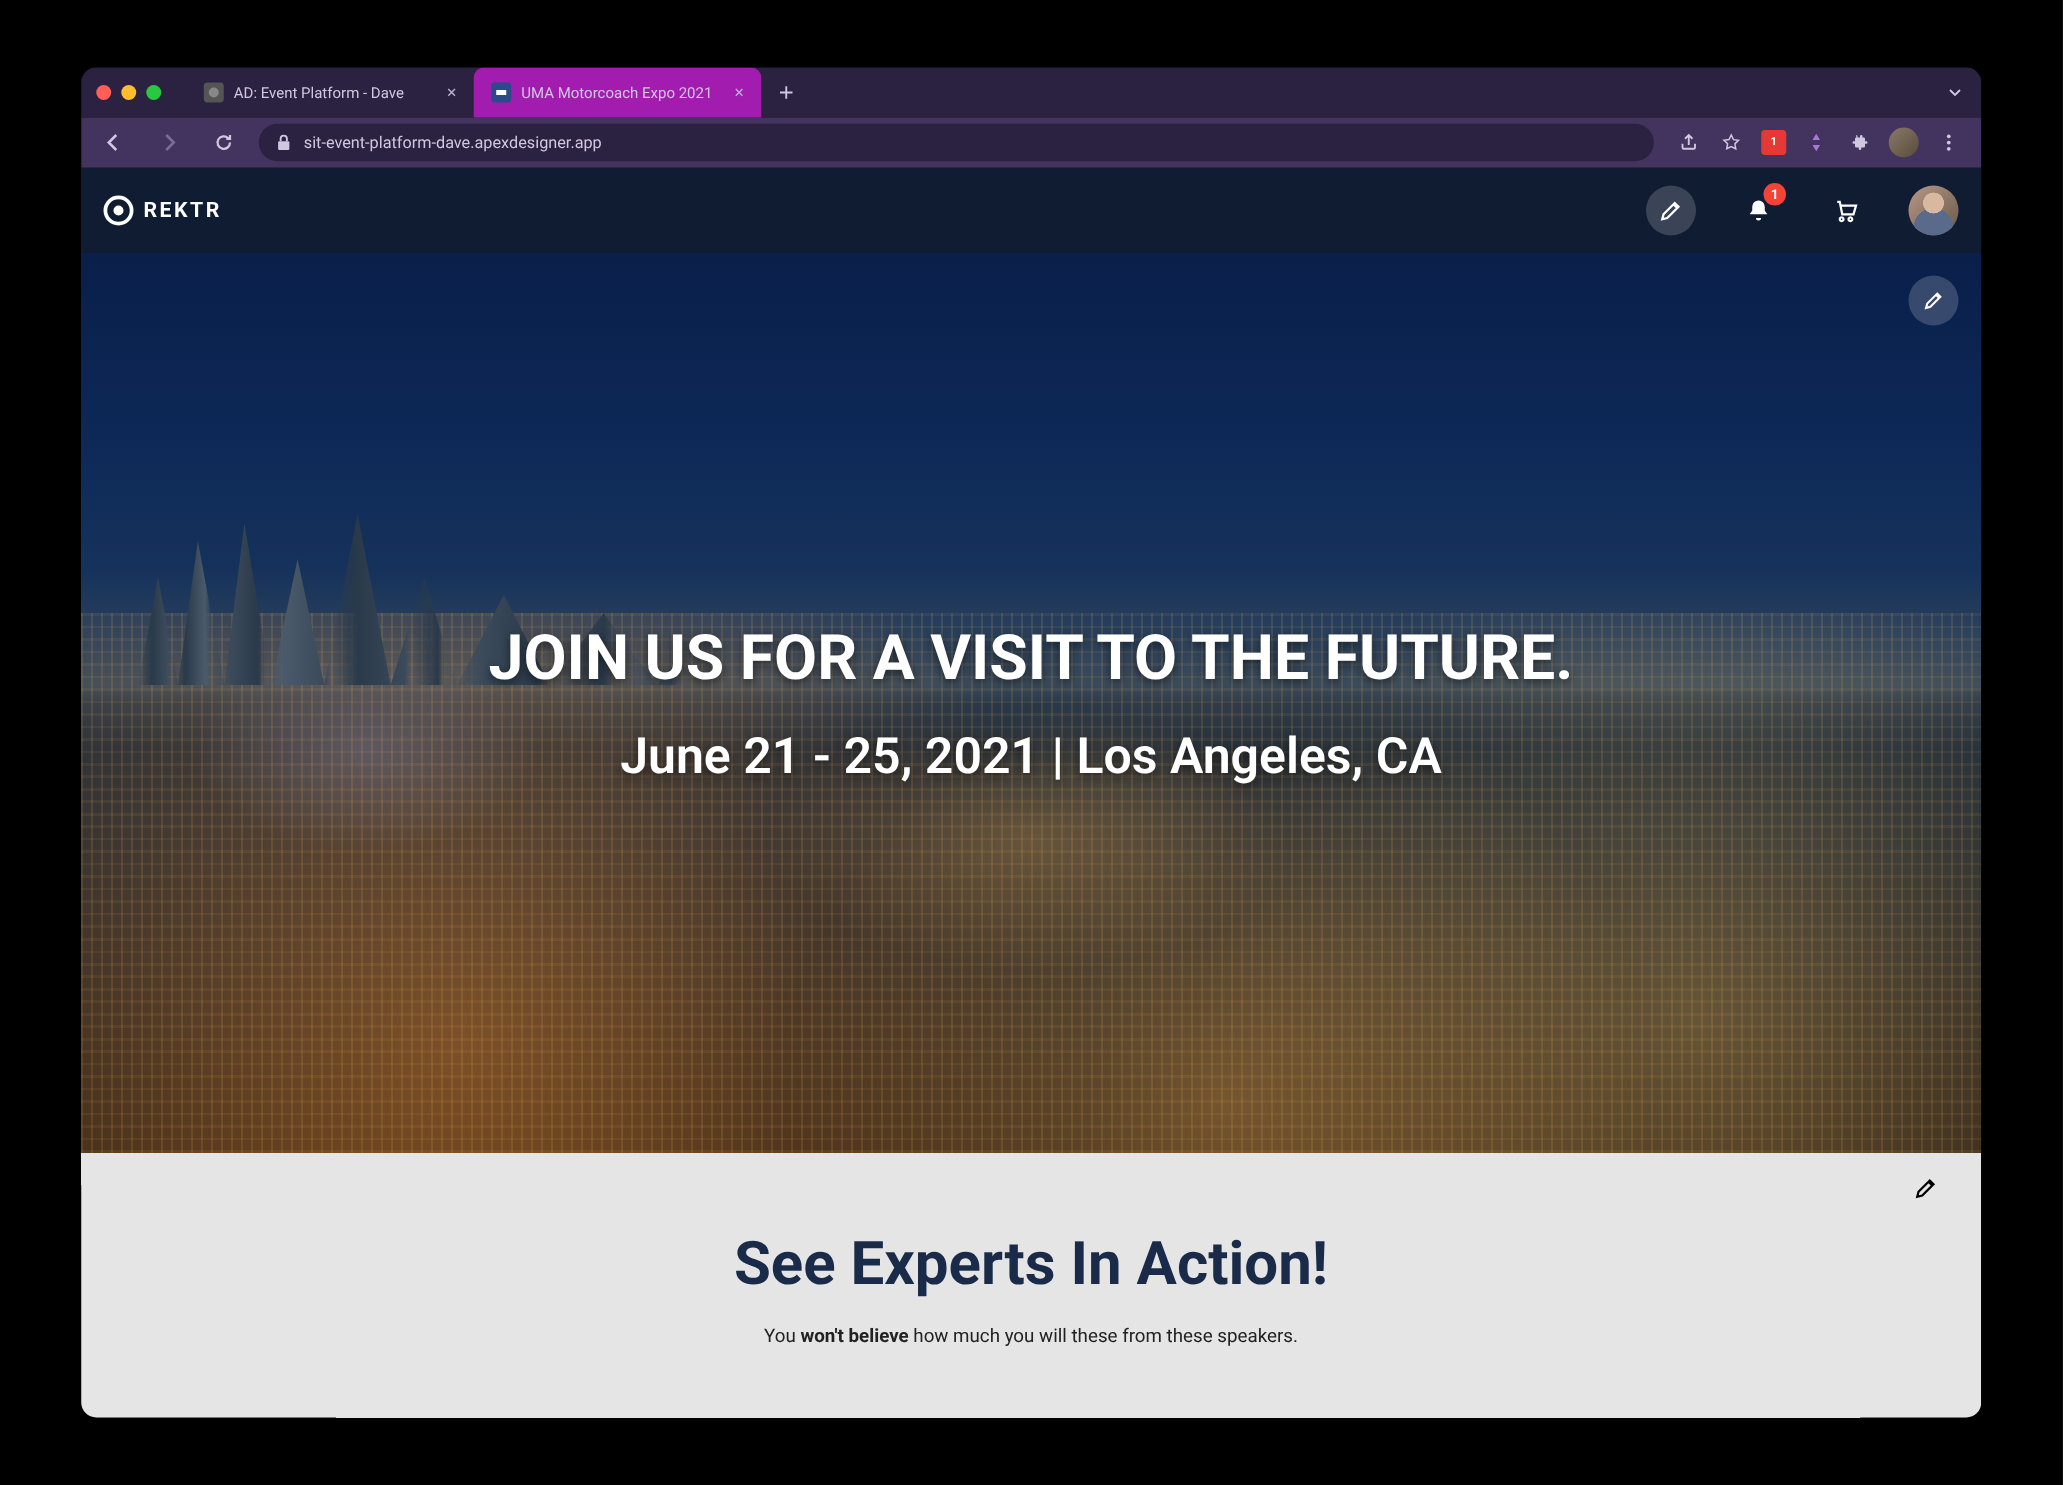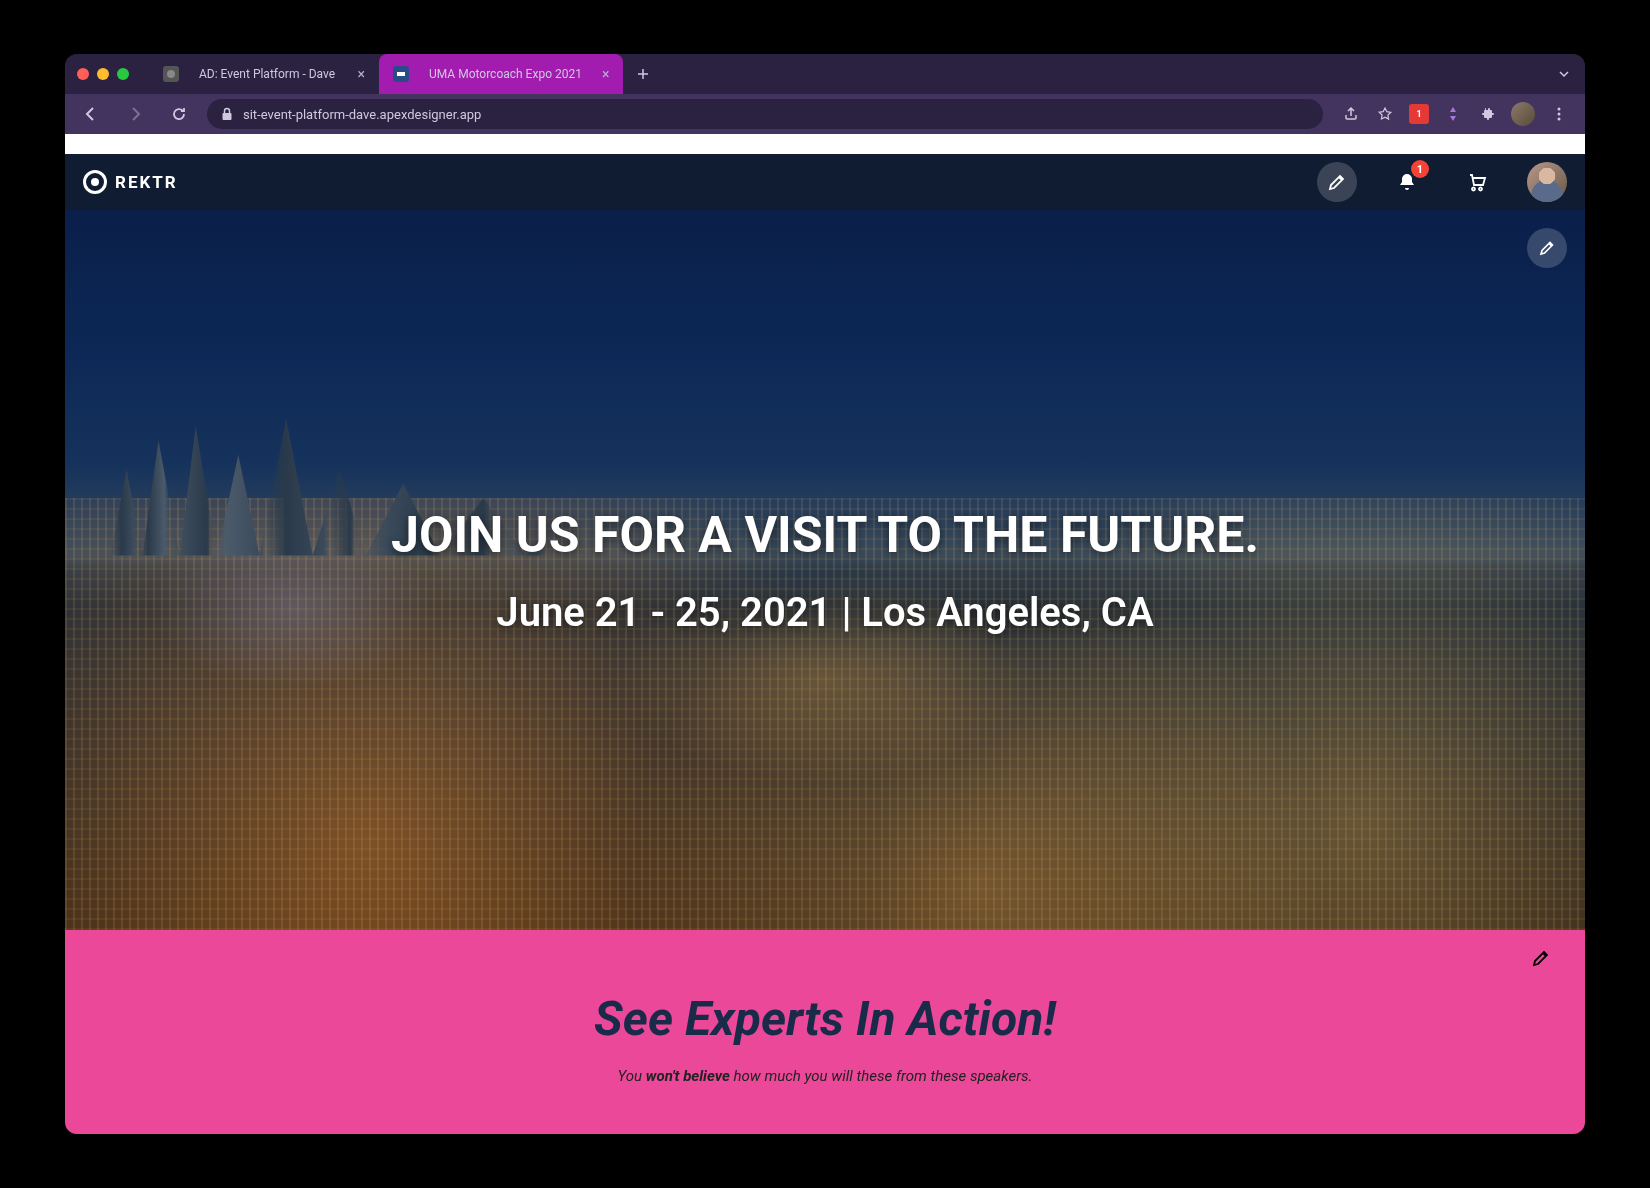--- a/index.html
+++ b/index.html
@@ -42,21 +42,21 @@
     .tl-yellow { background: #febc2e; }
     .tl-green { background: #28c840; }
     .tabs { display: flex; height: 100%; align-items: stretch; }
     .tab {
       display: flex;
       align-items: center;
       padding: 0 14px;
       min-width: 230px;
       font-size: 12px;
       color: #d0c8e0;
-      gap: 20px;
+      gap: 8px;
       position: relative;
     }
     .tab.active {
       background: #a21caf;
       border-radius: 8px 8px 0 0;
     }
     .tab .fav { width: 16px; height: 16px; border-radius: 3px; background: #555; display:flex; align-items:center; justify-content:center;}
     .tab .close-x { margin-left: auto; font-size: 14px; color: #b8aed0; }
     .new-tab {
       width: 28px; height: 28px;
@@ -123,27 +123,26 @@
       flex: 1;
       background: #fff;
       position: relative;
       overflow-y: auto;
     }
     .page::-webkit-scrollbar { width: 14px; }
     .page::-webkit-scrollbar-track { background: #f0f0f0; }
     .page::-webkit-scrollbar-thumb { background: #b0b0b0; border-radius: 7px; }
     
     .app-nav {
-      height: 56px;
+      height: 68px;
       background: #101c32;
       display: flex;
       align-items: center;
       padding: 0 18px;
       gap: 10px;
-      margin-top: 20px;
     }
     .logo-wrap {
       display: flex;
       align-items: center;
       gap: 8px;
       color: #fff;
     }
     .logo-circle {
       width: 24px; height: 24px;
       border: 3px solid #fff;
@@ -289,25 +288,24 @@
       top: 18px; right: 18px;
       width: 40px; height: 40px;
       border-radius: 50%;
       background: rgba(255,255,255,0.18);
       display: flex; align-items: center; justify-content: center;
       color: #fff;
       z-index: 2;
     }
     
     .section {
-      background: #ec4899;
+      background: #e5e5e5;
       padding: 40px 40px 60px;
       text-align: center;
       position: relative;
-      font-style: italic;
     }
     .section-edit {
       position: absolute;
       top: 18px; right: 34px;
       color: #000;
     }
     .section h2 {
       font-size: 48px;
       font-weight: 700;
       color: #1a2b4a;

